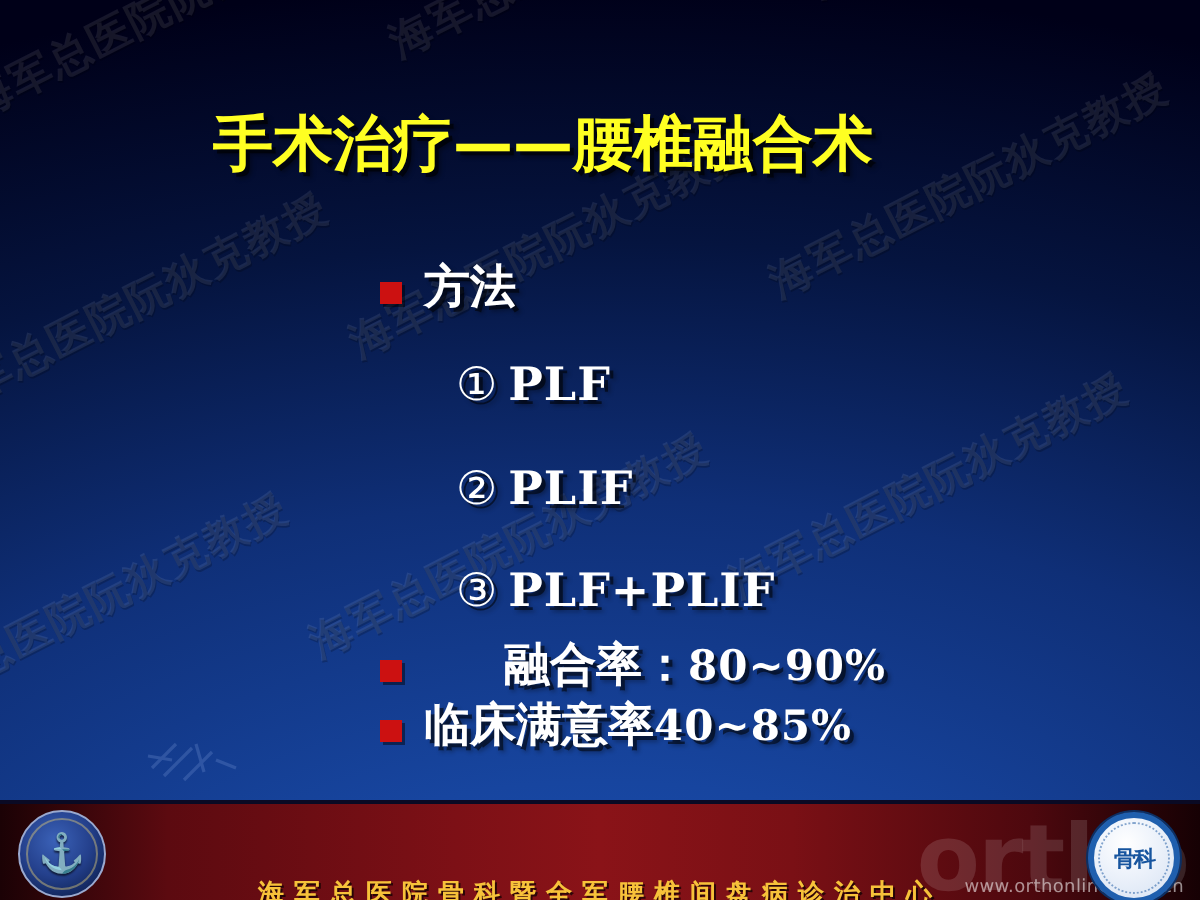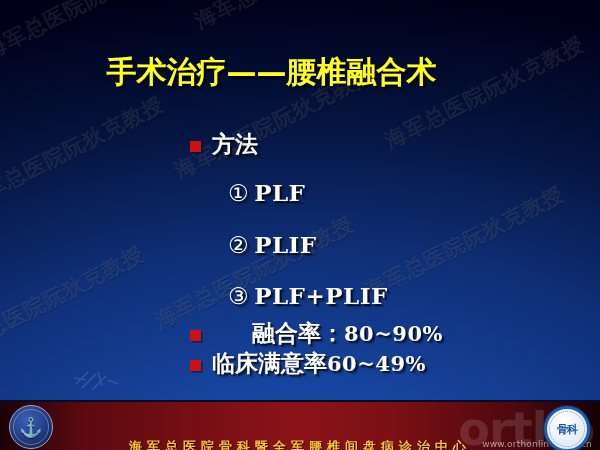--- a/index.html
+++ b/index.html
@@ -292,21 +292,21 @@
       <span class="circ">③</span><span>PLF+PLIF</span>
     </div>
 
     <div class="row rate-row">
       <span class="bullet"></span>
       <span class="lvl1"><span>融合率：</span><span class="pct">80~90%</span></span>
     </div>
 
     <div class="row">
       <span class="bullet"></span>
-      <span class="lvl1"><span>临床满意率</span><span class="pct">60~49%</span></span>
+      <span class="lvl1"><span>临床满意率</span><span class="pct">40~85%</span></span>
     </div>
 
   </div>
 
   <div class="footer">
 
     <div class="f-wm">ortho</div>
 
     <div class="footer-inner">
       <div class="f-cn">海军总医院骨科暨全军腰椎间盘病诊治中心</div>

